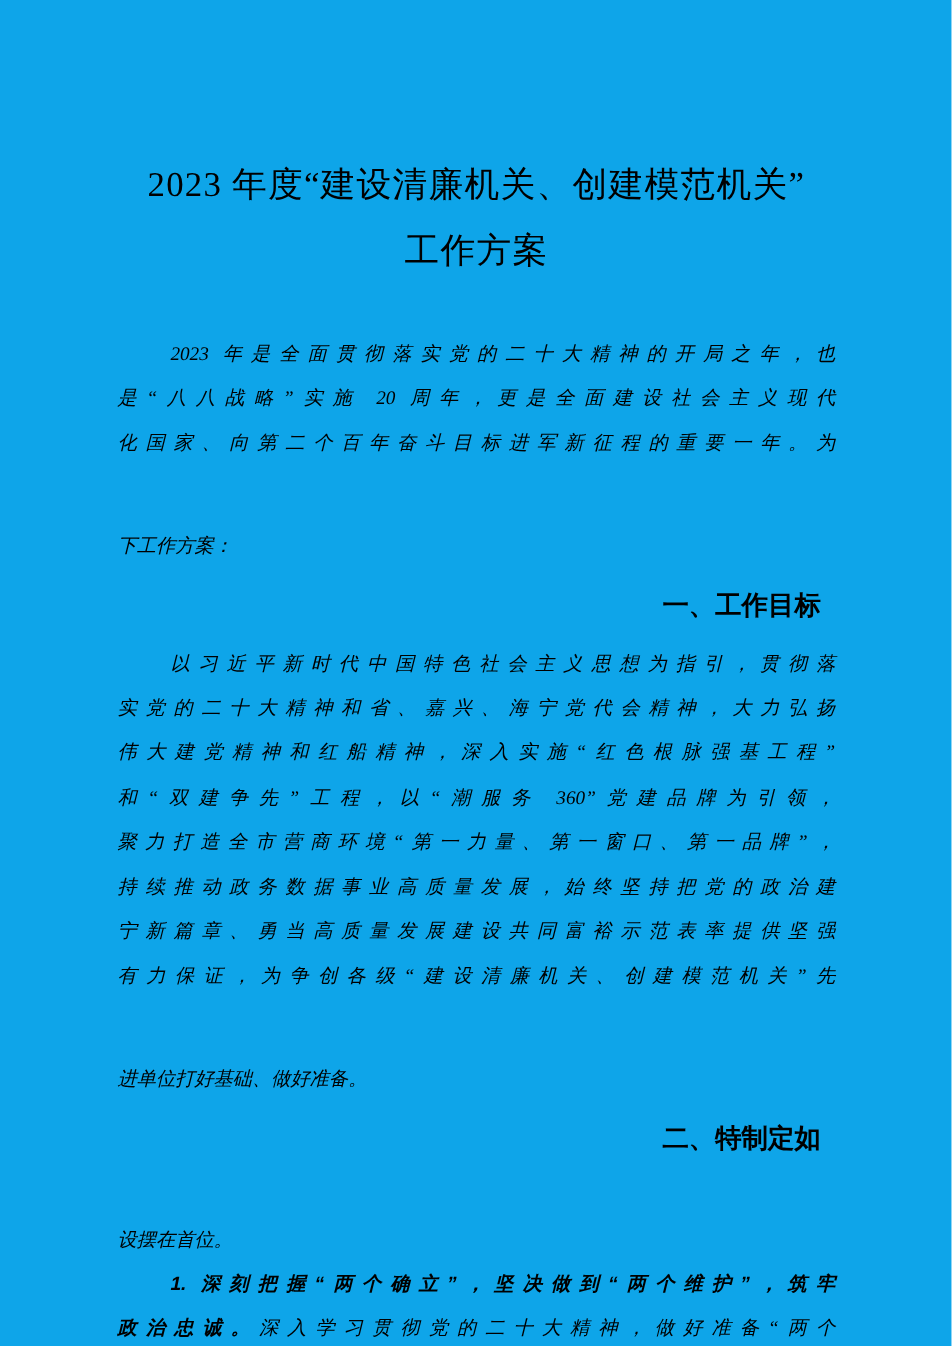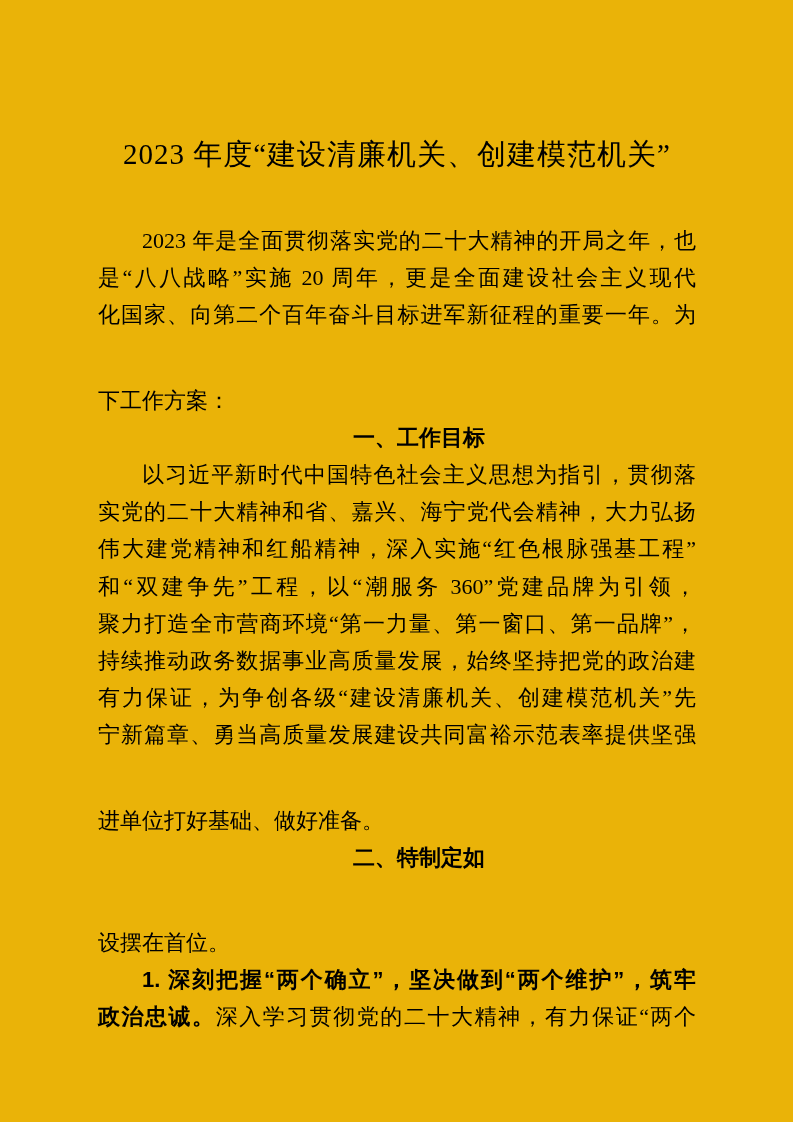--- a/index.html
+++ b/index.html
@@ -5,100 +5,102 @@
   html, body {
     margin: 0;
     padding: 0;
     background: #ffffff;
   }
   .page {
     position: relative;
     box-sizing: border-box;
     width: 793px;
     height: 1122px;
-    background: #eab308;
+    background: #0ea5e9;
     color: #000000;
     padding: 127px 97px 0 98px;
     font-family: "Liberation Serif", "DejaVu Serif", serif;
     overflow: hidden;
   }
   .doc-title {
     margin: 0 0 40px 0;
     padding: 0;
     font-weight: normal;
   }
   .title-line {
     font-size: 29px;
     line-height: 55px;
     text-align: center;
     letter-spacing: 1px;
     white-space: nowrap;
   }
   .para { margin: 0; padding: 0; }
   .line {
-    font-size: 22px;
+    font-size: 16px;
     line-height: 37.2px;
     text-align: justify;
     text-align-last: justify;
     text-justify: inter-ideograph;
     white-space: normal;
+    font-style: italic;
   }
   .line.lastline {
     text-align-last: left;
     margin-top: 48px;
   }
   .indent { text-indent: 44px; }
   .heading {
-    margin: 0;
+    margin: 12px;
     font-family: "Liberation Sans", "DejaVu Sans", sans-serif;
     font-weight: 700;
     font-size: 22px;
     line-height: 37.2px;
     text-indent: 44px;
-    text-align: center;
+    text-align: right;
   }
   .boldrun {
     font-family: "Liberation Sans", "DejaVu Sans", sans-serif;
     font-weight: 700;
   }
 </style>
 </head>
 <body>
 
 <div class="page">
 
   <h1 class="doc-title">
     <div class="title-line">2023 年度“建设清廉机关、创建模范机关”</div>
+    <div class="title-line">工作方案</div>
   </h1>
 
   <div class="para">
     <div class="line indent">2023 年是全面贯彻落实党的二十大精神的开局之年，也</div>
     <div class="line">是“八八战略”实施 20 周年，更是全面建设社会主义现代</div>
     <div class="line">化国家、向第二个百年奋斗目标进军新征程的重要一年。为</div>
     <div class="line lastline">下工作方案：</div>
   </div>
 
   <h2 class="heading">一、工作目标</h2>
 
   <div class="para">
     <div class="line indent">以习近平新时代中国特色社会主义思想为指引，贯彻落</div>
     <div class="line">实党的二十大精神和省、嘉兴、海宁党代会精神，大力弘扬</div>
     <div class="line">伟大建党精神和红船精神，深入实施“红色根脉强基工程”</div>
     <div class="line">和“双建争先”工程，以“潮服务 360”党建品牌为引领，</div>
     <div class="line">聚力打造全市营商环境“第一力量、第一窗口、第一品牌”，</div>
     <div class="line">持续推动政务数据事业高质量发展，始终坚持把党的政治建</div>
+    <div class="line">宁新篇章、勇当高质量发展建设共同富裕示范表率提供坚强</div>
     <div class="line">有力保证，为争创各级“建设清廉机关、创建模范机关”先</div>
-    <div class="line">宁新篇章、勇当高质量发展建设共同富裕示范表率提供坚强</div>
     <div class="line lastline">进单位打好基础、做好准备。</div>
   </div>
 
   <h2 class="heading">二、特制定如</h2>
 
   <div class="para">
     <div class="line lastline">设摆在首位。</div>
   </div>
 
   <div class="para">
     <div class="line indent boldrun">1. 深刻把握“两个确立”，坚决做到“两个维护”，筑牢</div>
-    <div class="line"><span class="boldrun">政治忠诚。</span><span>深入学习贯彻党的二十大精神，有力保证“两个</span></div>
+    <div class="line"><span class="boldrun">政治忠诚。</span><span>深入学习贯彻党的二十大精神，做好准备“两个</span></div>
   </div>
 
 </div>
 
 </body></html>

